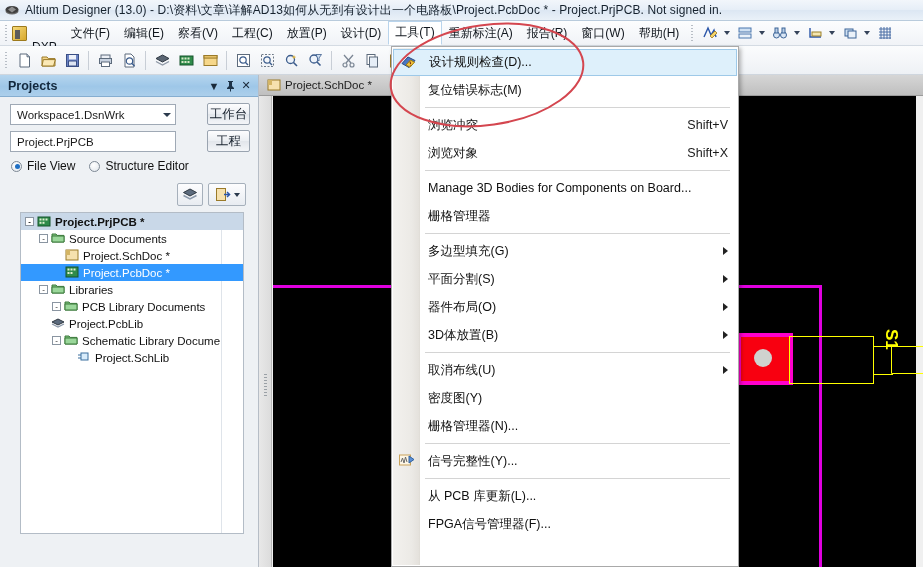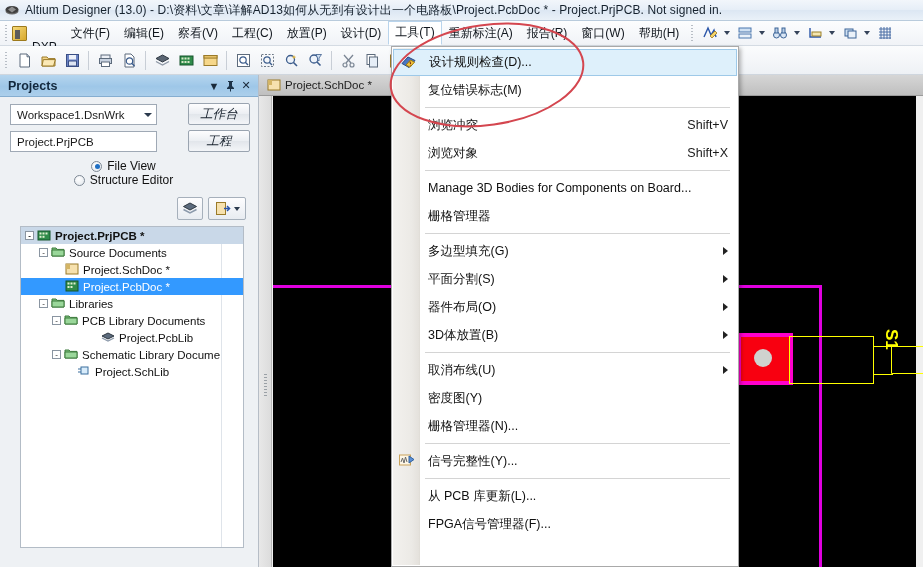--- a/index.html
+++ b/index.html
@@ -89,26 +89,26 @@
   .panel-title .pt-text { font-size:12.5px; font-weight:bold; color:#12283d; flex:1; }
   .pt-btn { width:16px;height:16px;display:flex;align-items:center;justify-content:center;font-size:11px;color:#1a2a3a;}
   .panel-body { padding: 6px 8px 0 10px; }
   .row { display:flex; align-items:flex-end; margin-bottom: 5px; gap: 25px; }
   .inputbox {
     flex: 1; height: 21px; border: 1px solid #9fa9b5; background:#fff;
     font-size: 11.5px; color:#1b1b1b; display:flex;align-items:center; padding-left:6px;
   }
   .inputbox .dd { margin-left:auto; width:17px;height:19px;display:flex;align-items:center;justify-content:center; }
   .btn {
-    width: 62px; height: 22px; margin-left: 6px; flex:none;
+    width: 43px; height: 22px; margin-left: 6px; flex:none;
     background: linear-gradient(to bottom,#fdfdfe 0%,#eceff3 48%,#e2e6eb 52%,#f3f5f8 100%);
     border: 1px solid #9aa4b0; border-radius: 2px;
-    font-size: 12.5px; color:#16202c; display:flex;align-items:center;justify-content:center;font-style:italic;
-  }
-  .radios { display:flex; align-items:center; margin: 7px 0 0 1px; font-size:12px; color:#111;flex-direction:column; }
+    font-size: 12.5px; color:#16202c; display:flex;align-items:center;justify-content:center;
+  }
+  .radios { display:flex; align-items:center; margin: 7px 0 0 1px; font-size:12px; color:#111; }
   .radio { display:flex; align-items:center; margin-right: 14px; }
   .rdot { width:11px;height:11px;border-radius:50%; border:1px solid #7d8894;
           background: radial-gradient(circle at 40% 35%, #ffffff 0%, #e9edf1 70%); margin-right:5px; position:relative; flex:none;}
   .rdot.on::after{content:"";position:absolute;left:2.5px;top:2.5px;width:5px;height:5px;border-radius:50%;background:#1f6fc4;}
   .toolrow { display:flex; justify-content:flex-end; margin: 10px 4px 6px 0; }
   .sqbtn { width:26px;height:23px; border:1px solid #a6b0bb; border-radius:2px;
      background:linear-gradient(to bottom,#fdfdfe,#e8ecf1); display:flex;align-items:center;justify-content:center; margin-left:5px;}
   .sqbtn.wide { width:38px; }
 
   .tree {
@@ -546,21 +546,21 @@
           <span class="exp">-</span>
           <span class="ticonsm">
             <svg width="14" height="12" viewBox="0 0 14 12">
                 <path d="M1 2h4l1.2 1.4H13V10H1z" fill="#7ec47e" stroke="#3d7a3d"></path>
                 <path d="M1 4h12v6H1z" fill="#9ad79a" stroke="#3d7a3d"></path>
               </svg>
           </span>
           <span>PCB Library Documents</span>
         </div>
 
-        <div class="tnode" style="padding-left:80px;text-align:right;">
+        <div class="tnode" style="padding-left:30px;text-align:right;">
           <span class="ticonsm">
             <svg width="14" height="12" viewBox="0 0 14 12">
                 <path d="M7 2l6 3-6 3-6-3z" fill="#5c6b7d" stroke="#2f3842"></path>
                 <path d="M1 7l6 3 6-3" fill="none" stroke="#8b99aa" stroke-width="1.3"></path>
               </svg>
           </span>
           <span>Project.PcbLib</span>
         </div>
 
         <div class="tnode" style="padding-left:31px;">

